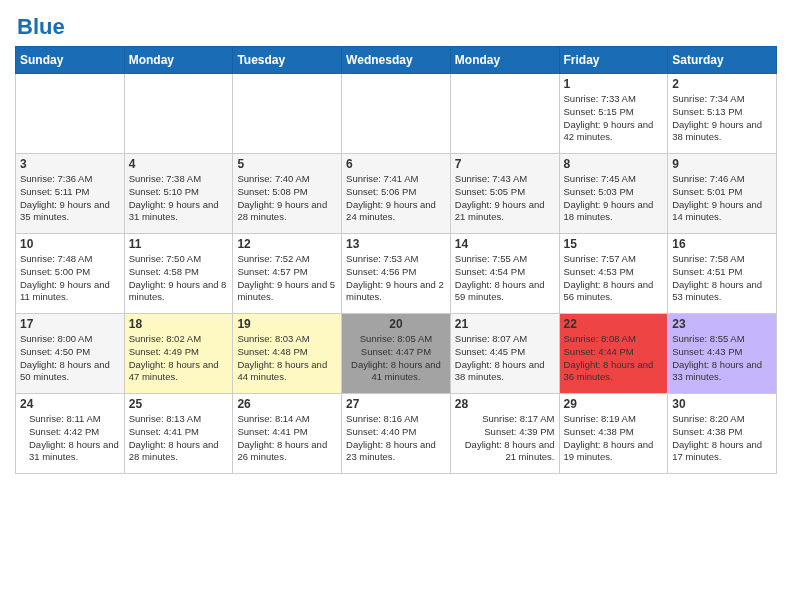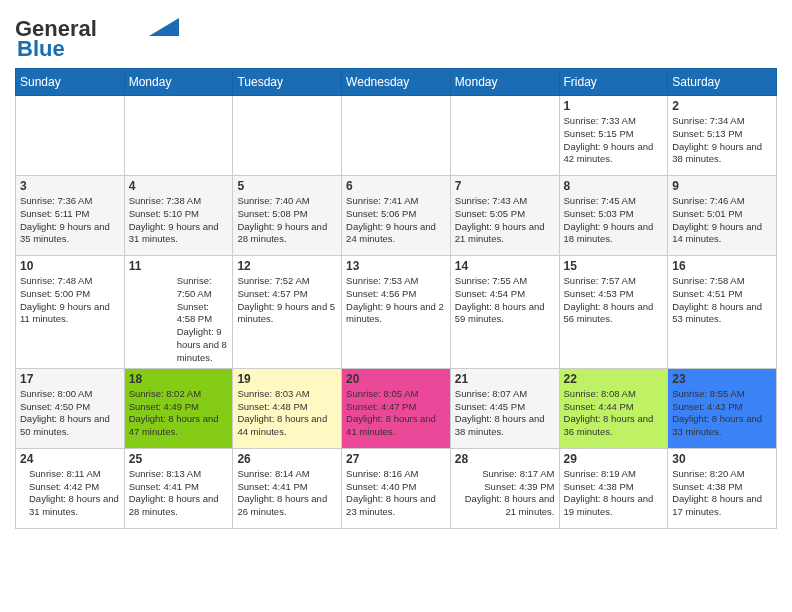--- a/index.html
+++ b/index.html
@@ -51,21 +51,21 @@
       border-collapse: collapse;
       border: 1px solid #ccc;
     }
     .calendar th {
       background: #1a6db5;
       color: #fff;
       font-size: 12px;
       padding: 6px 4px;
       text-align: left;
       border: 1px solid #1560a0;
-      font-weight: normal;
+      font-weight: bold;
     }
     .calendar td {
       width: 14.28%;
       vertical-align: top;
       border: 1px solid #ccc;
       padding: 3px 4px;
       font-size: 10px;
       color: #333;
       background: #fff;
       height: 80px;
@@ -86,28 +86,20 @@
     }
     .empty-cell {
       background: #fff !important;
     }
   </style>
 </head>
 <body>
 
 <div class="header-area">
   <div class="logo">
-    <div style="display:flex; align-items:center;">
-      <span class="logo-text">
-        <span>General</span>
-      </span>
-      <svg class="logo-icon" viewBox="0 0 30 18" xmlns="http://www.w3.org/2000/svg">
-        <polygon points="0,18 30,0 30,18" fill="#1a6db5"></polygon>
-      </svg>
-    </div>
     <div style="margin-top:-2px; margin-left:2px;">
       <span class="logo-text" style="color:#1a6db5;">Blue</span>
     </div>
   </div>
   <div class="title-area">
     <div class="month-title"></div>
     <div class="location"></div>
   </div>
 </div>
 
@@ -189,21 +181,21 @@
       </tr>
       <tr>
         <td>
           <span class="day-num">10</span>
           <div class="day-info" style="white-space: pre-line;">Sunrise: 7:48 AM
 Sunset: 5:00 PM
 Daylight: 9 hours and 11 minutes.</div>
         </td>
         <td>
           <span class="day-num">11</span>
-          <div class="day-info" style="white-space: pre-line; margin-left: 48px;">Sunrise: 7:50 AM
+          <div class="day-info" style="white-space: pre-line;">Sunrise: 7:50 AM
 Sunset: 4:58 PM
 Daylight: 9 hours and 8 minutes.</div>
         </td>
         <td>
           <span class="day-num">12</span>
           <div class="day-info" style="white-space: pre-line;">Sunrise: 7:52 AM
 Sunset: 4:57 PM
 Daylight: 9 hours and 5 minutes.</div>
         </td>
         <td>
@@ -231,51 +223,51 @@
 Daylight: 8 hours and 53 minutes.</div>
         </td>
       </tr>
       <tr>
         <td style="background: rgb(245, 245, 245);">
           <span class="day-num">17</span>
           <div class="day-info" style="white-space: pre-line;">Sunrise: 8:00 AM
 Sunset: 4:50 PM
 Daylight: 8 hours and 50 minutes.</div>
         </td>
-        <td style="background: #84cc16;">
+        <td style="background: #fef9c3;">
           <span class="day-num">18</span>
           <div class="day-info" style="white-space: pre-line;">Sunrise: 8:02 AM
 Sunset: 4:49 PM
 Daylight: 8 hours and 47 minutes.</div>
         </td>
         <td style="background: #fef9c3; margin-top: 24px;">
           <span class="day-num">19</span>
           <div class="day-info" style="white-space: pre-line;">Sunrise: 8:03 AM
 Sunset: 4:48 PM
 Daylight: 8 hours and 44 minutes.</div>
         </td>
-        <td style="background: #ec4899;">
+        <td style="background: #a3a3a3; text-align: center;">
           <span class="day-num">20</span>
           <div class="day-info" style="white-space: pre-line;">Sunrise: 8:05 AM
 Sunset: 4:47 PM
 Daylight: 8 hours and 41 minutes.</div>
         </td>
         <td style="background: rgb(245, 245, 245);">
           <span class="day-num">21</span>
           <div class="day-info" style="white-space: pre-line;">Sunrise: 8:07 AM
 Sunset: 4:45 PM
 Daylight: 8 hours and 38 minutes.</div>
         </td>
-        <td style="background: #bef264;">
+        <td style="background: #ef4444;">
           <span class="day-num">22</span>
           <div class="day-info" style="white-space: pre-line;">Sunrise: 8:08 AM
 Sunset: 4:44 PM
 Daylight: 8 hours and 36 minutes.</div>
         </td>
-        <td style="background: #3b82f6;">
+        <td style="background: #c4b5fd;">
           <span class="day-num">23</span>
           <div class="day-info" style="white-space: pre-line;">Sunrise: 8:55 AM
 Sunset: 4:43 PM
 Daylight: 8 hours and 33 minutes.</div>
         </td>
       </tr>
       <tr>
         <td>
           <span class="day-num">24</span>
           <div class="day-info" style="white-space: pre-line; margin-left: 9px;">Sunrise: 8:11 AM

